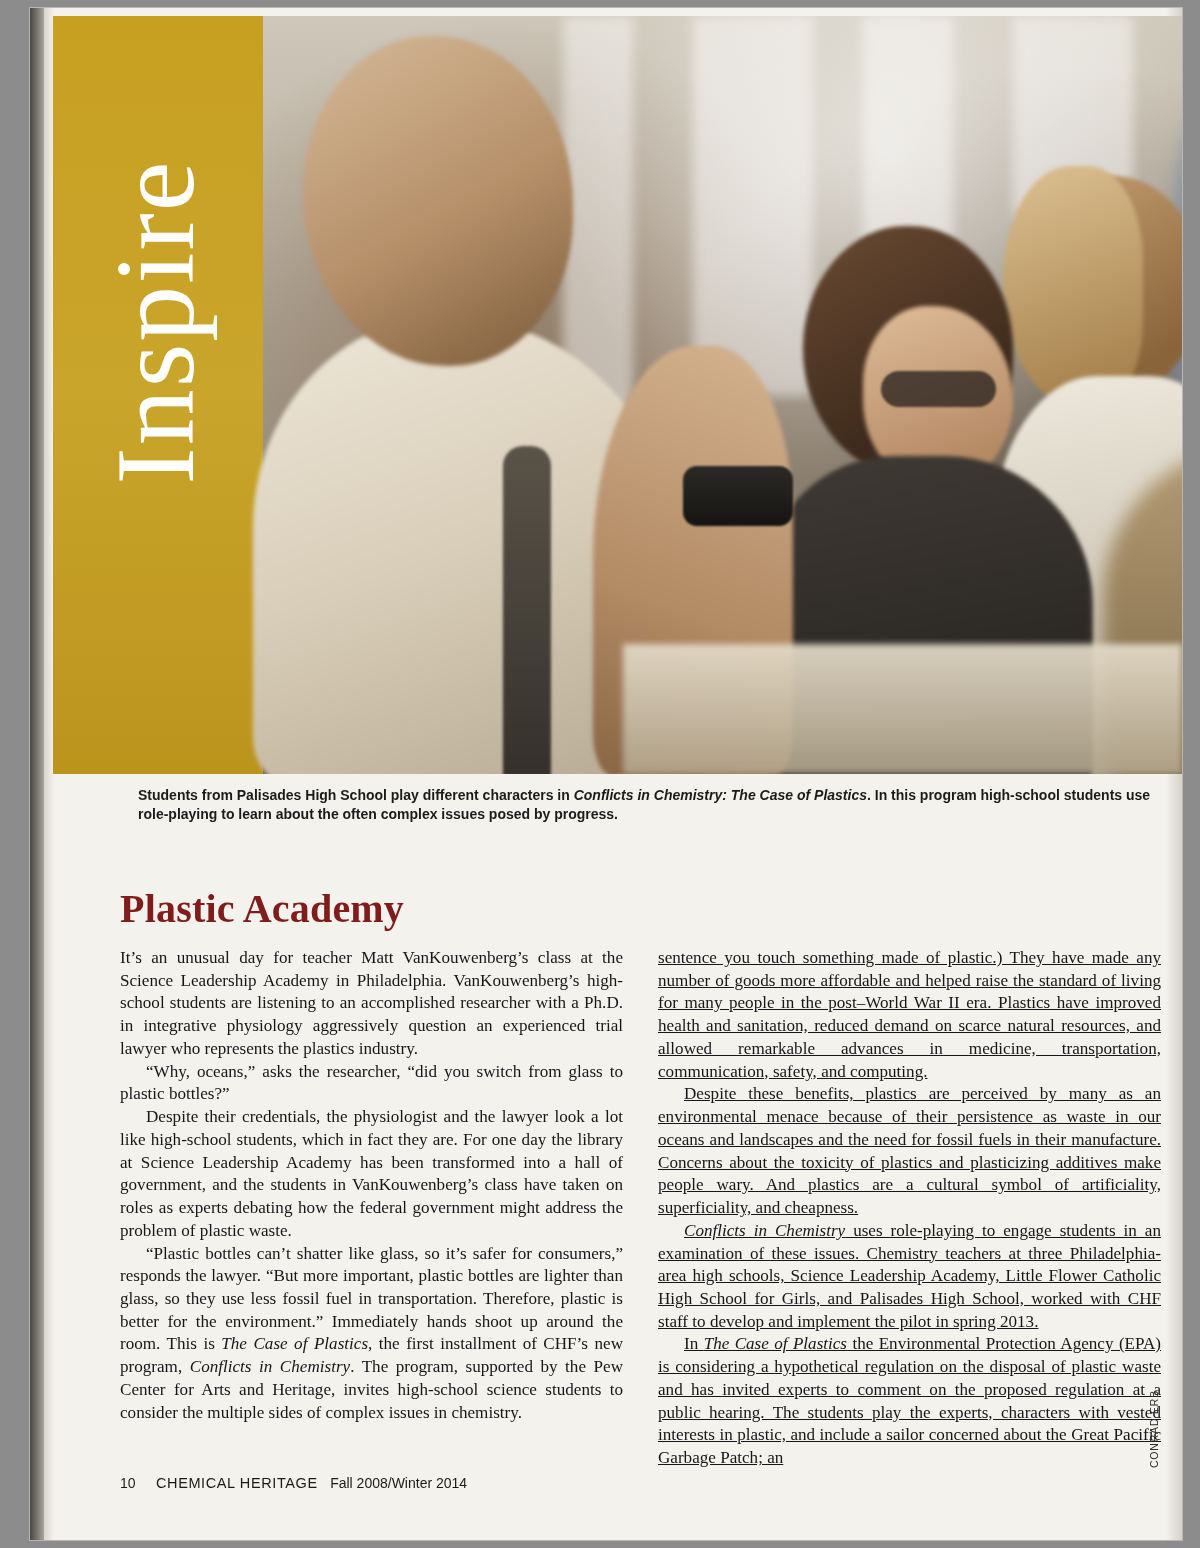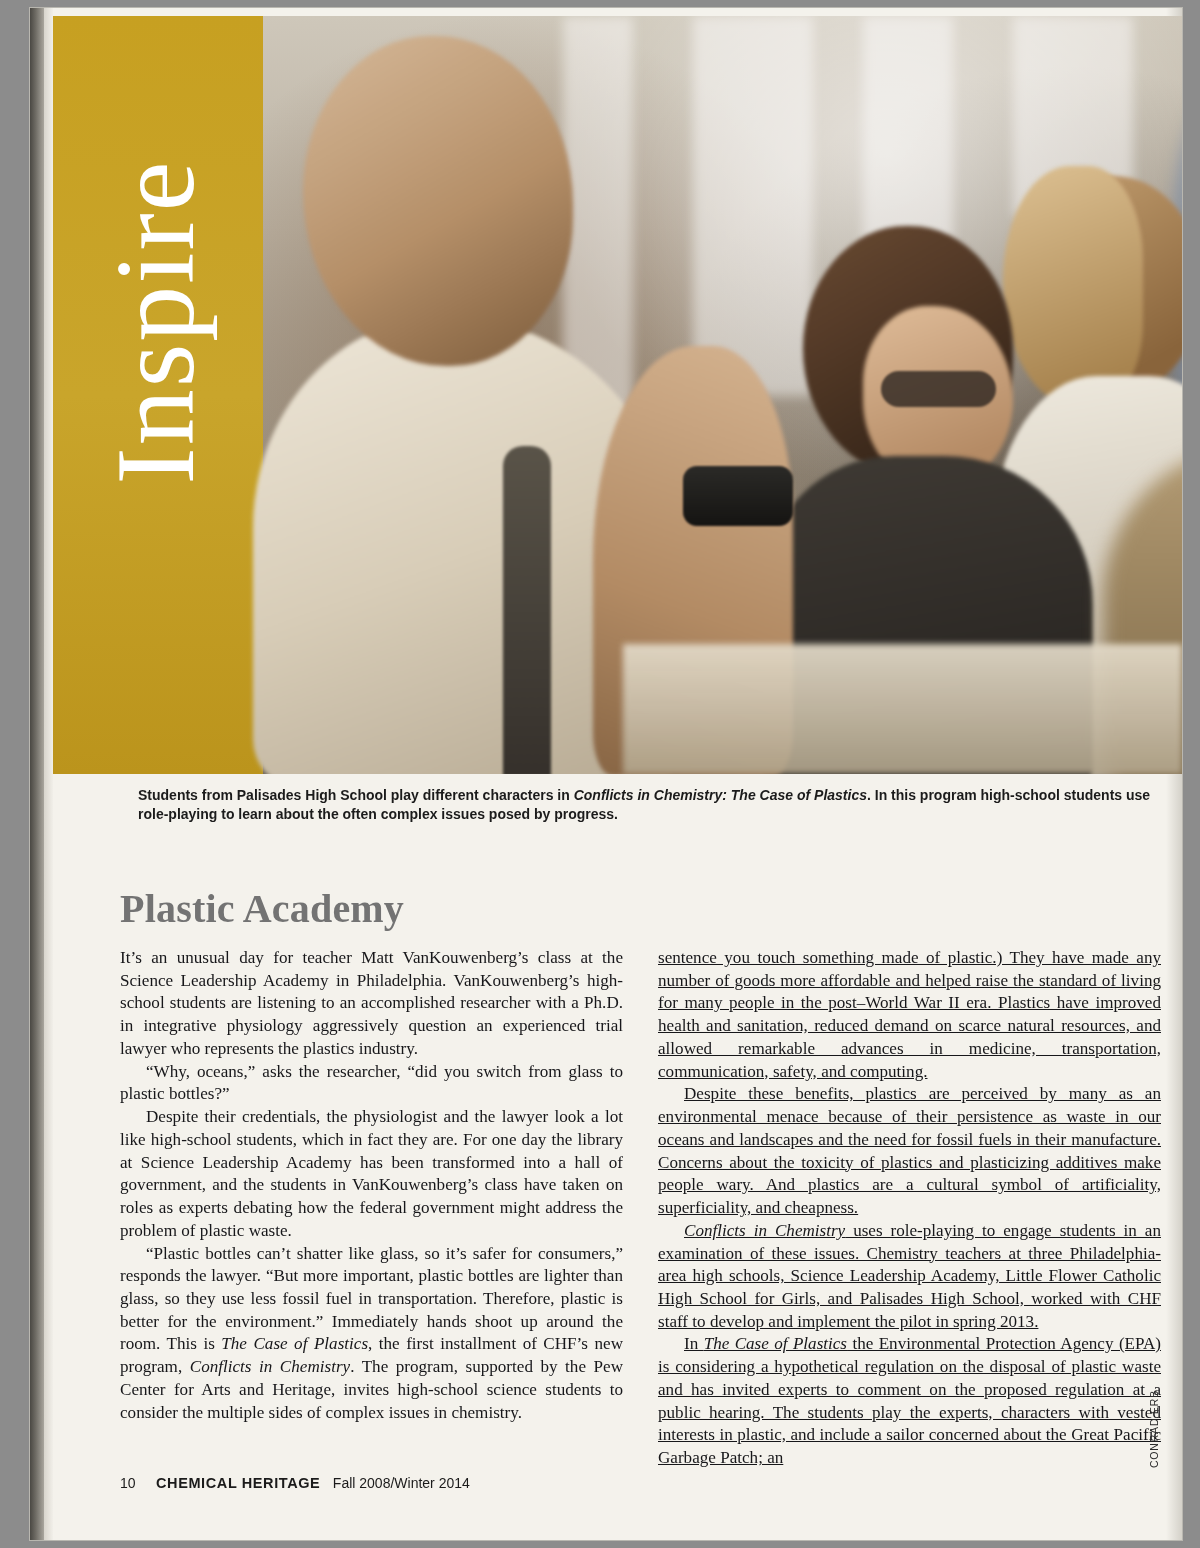--- a/index.html
+++ b/index.html
@@ -157,21 +157,21 @@
   }
   .caption i { font-style: italic; }
 
   
   .headline {
     position: absolute;
     left: 90px;
     top: 850px;
     font-family: "Liberation Serif", serif;
     font-size: 40px;
-    color: #737373;
+    color: #7f1d1d;
     letter-spacing: 0.2px;
   }
 
   
   .cols {
     position: absolute;
     left: 90px;
     top: 925px;
     width: 1042px;
     height: 540px;
@@ -203,21 +203,21 @@
   }
   .folio {
     font-size: 14px;
     font-weight: 400;
     display: inline-block;
     margin-right: 16px;
     vertical-align: baseline;
   }
   .mag {
     font-size: 14.5px;
-    font-weight: 700;
+    font-weight: 400;
     letter-spacing: 0.6px;
     display: inline-block;
     margin-right: 8px;
   }
   .issue {
     font-size: 14px;
     font-weight: 400;
     display: inline-block;
   }
 

